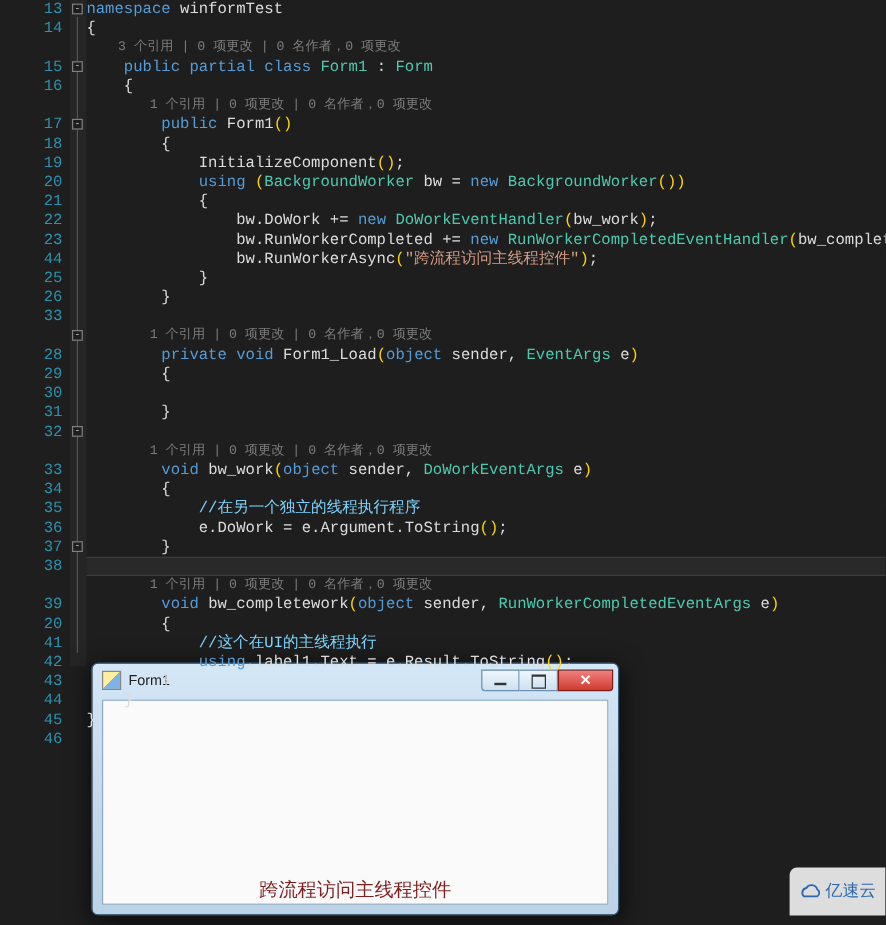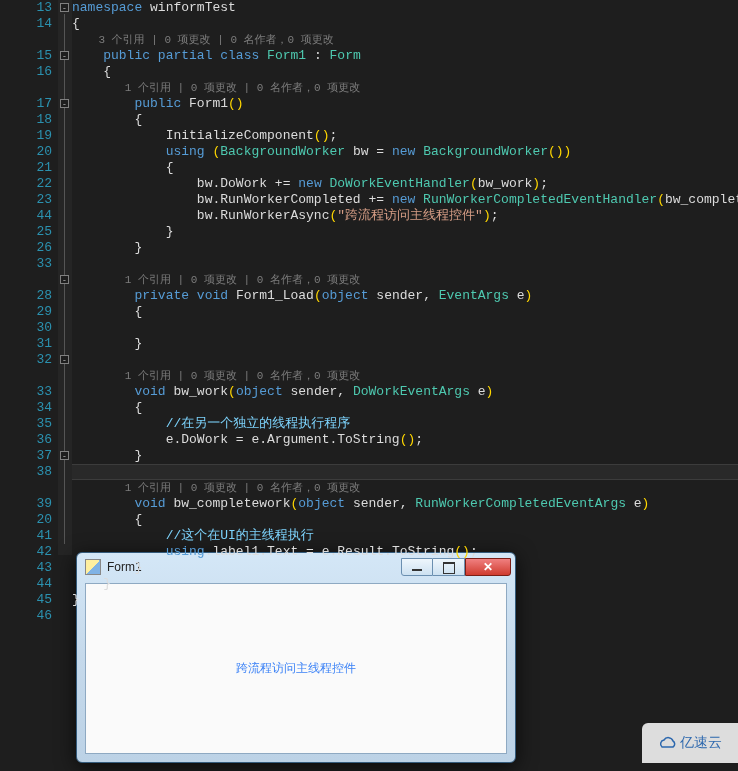--- a/index.html
+++ b/index.html
@@ -131,29 +131,29 @@
       font-size:12px;
     }
     .wf-btn.min::after{content:"";position:absolute;bottom:4px;left:10px;width:10px;height:2px;background:#333;}
     .wf-btn.max::after{content:"";position:absolute;top:3px;left:10px;width:10px;height:9px;border:1px solid #333;border-top-width:2px;}
     .wf-client {
       position: absolute;
       left: 8px; right: 8px; top: 30px; bottom: 8px;
       background: #fafafa;
       border: 1px solid #8ea9c2;
       display: flex;
-      align-items: center;
+      align-items: flex-end;
       justify-content: center;
-      font-size: 12px;
-      color: #3b82f6;
+      font-size: 16px;
+      color: #7f1d1d;
     }
     .watermark {
       position: absolute;
       right: 0; bottom: 8px;
-      width: 96px; height: 40px;
+      width: 80px; height: 40px;
       display:flex; align-items:center; justify-content:center;
       background: rgba(238,238,238,0.92);
       border-radius: 6px 0 0 0;
       color: #2d68ae;
       font-family: sans-serif;
       font-size: 14px;
       font-weight: 500;
     }
     .watermark svg { margin-right: 2px; }
   </style>

